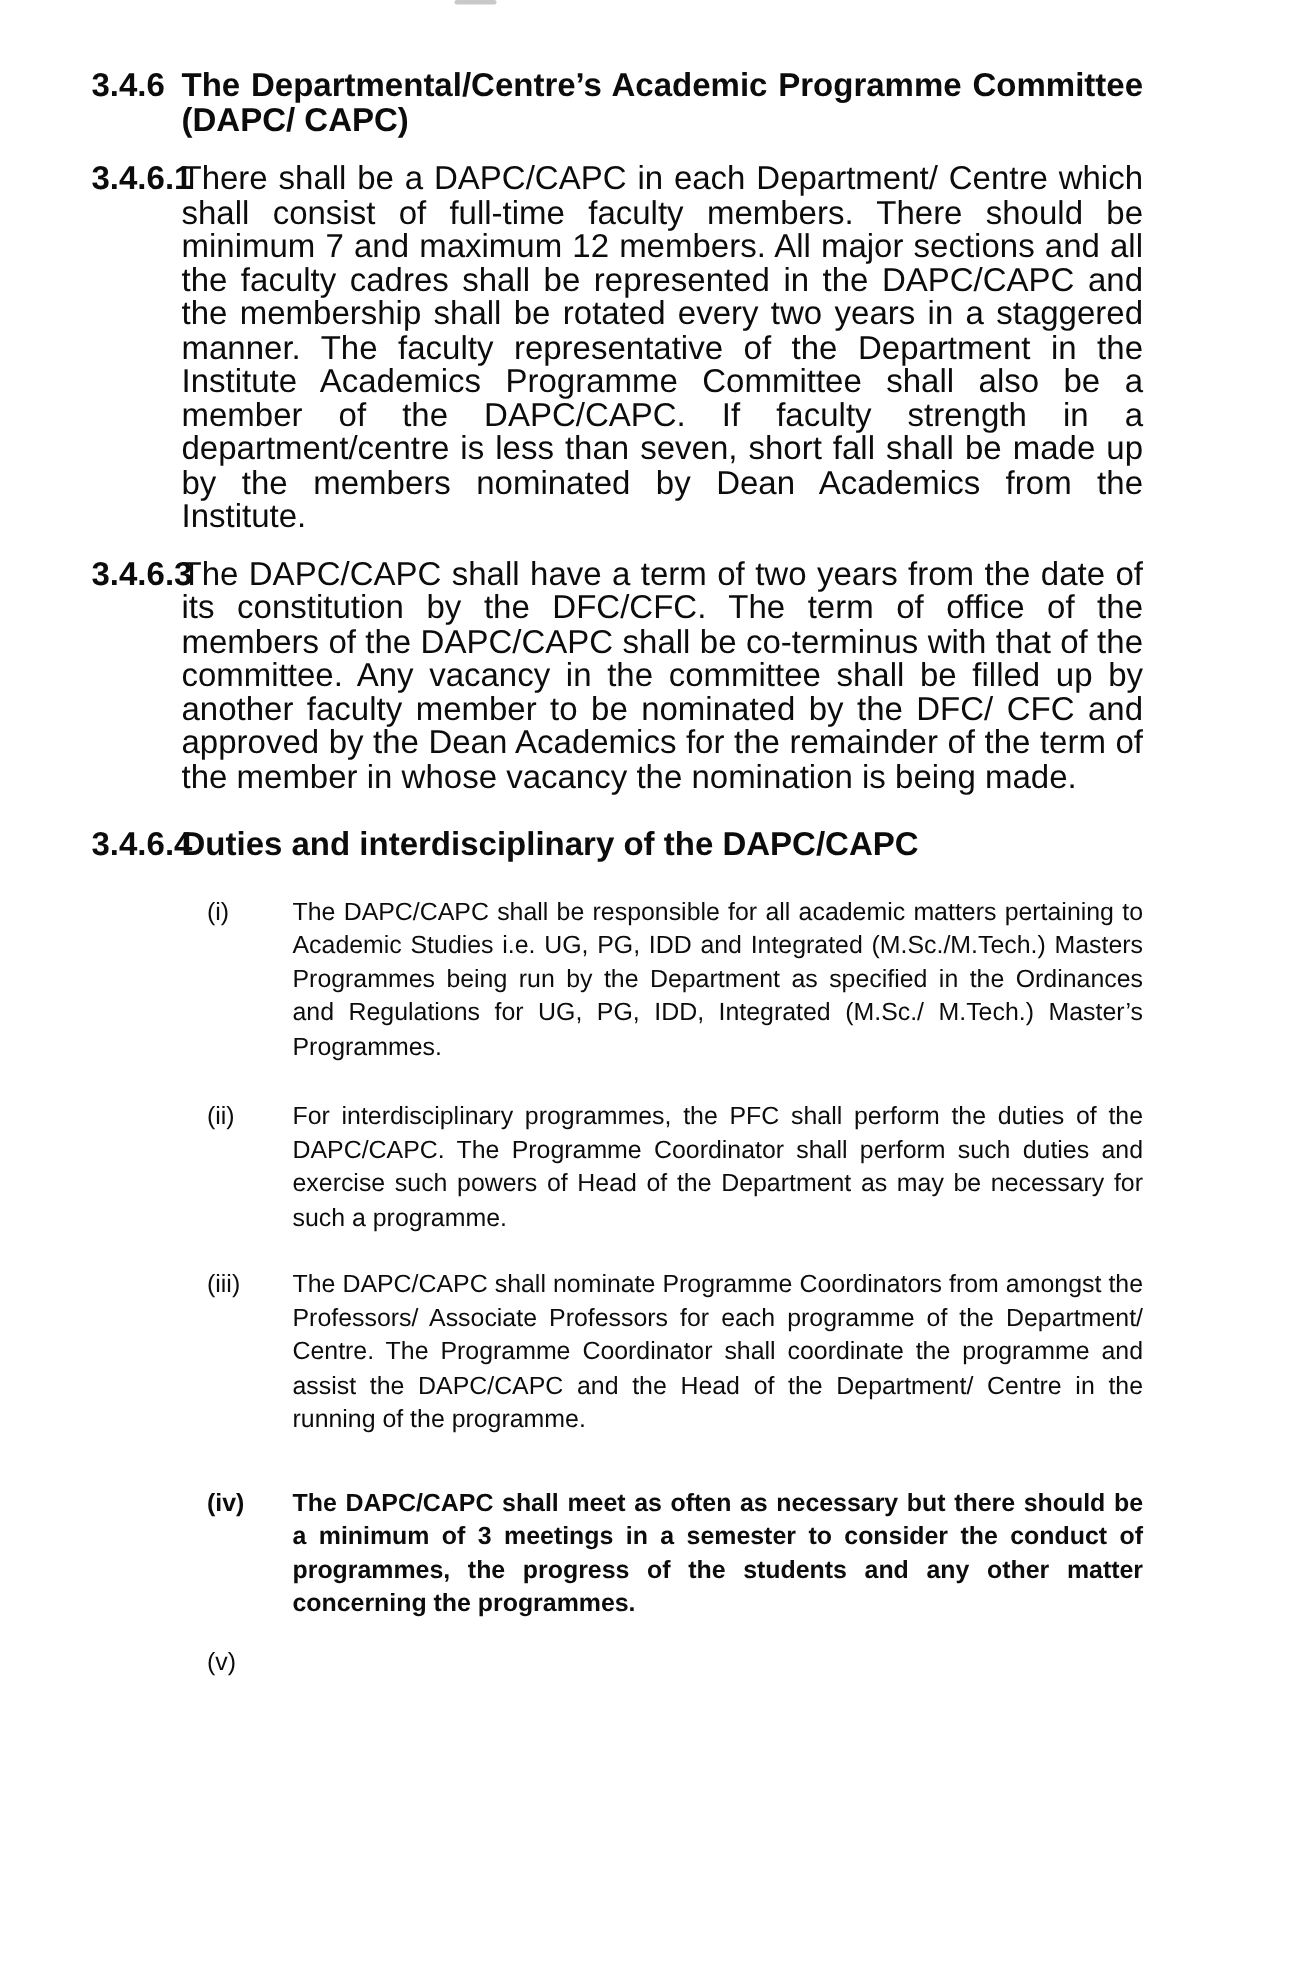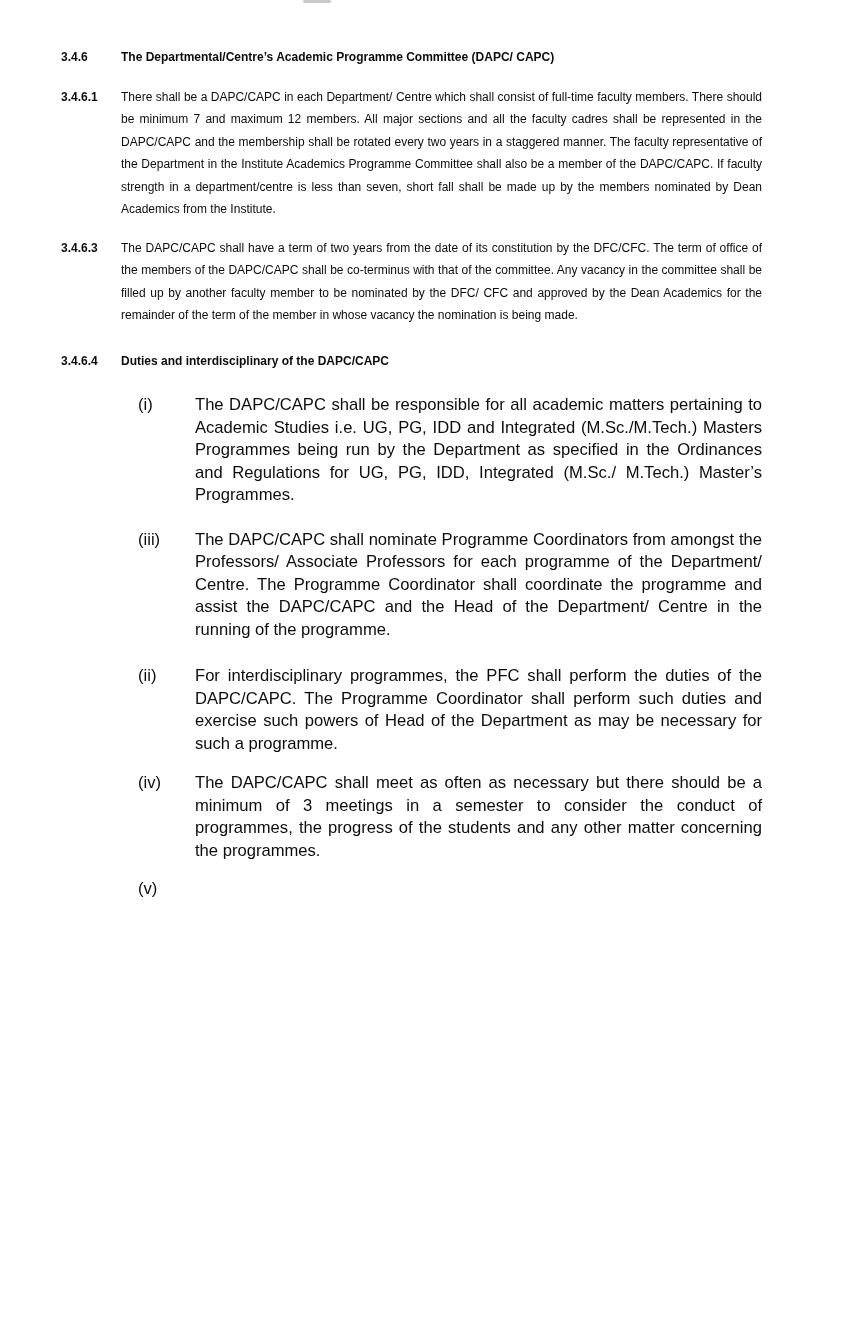--- a/index.html
+++ b/index.html
@@ -28,21 +28,21 @@
   }
   .content {
     position: absolute;
     left: 61px;
     top: 46px;
     width: 701px;
   }
   .para {
     position: relative;
     padding-left: 60px;
-    font-size: 12px;
+    font-size: 22px;
     line-height: 22.5px;
     text-align: justify;
     hyphens: none;
   }
   .para .num {
     position: absolute;
     left: 0;
     top: 0;
     font-weight: 700;
     white-space: nowrap;
@@ -62,21 +62,21 @@
   .duty-item .label {
     position: absolute;
     left: 77px;
     top: 0;
     white-space: nowrap;
   }
   
   .mt-0  { margin-top: 0; }
   .mt-9  { margin-top: 23px; }
   .mt-17 { margin-top: 17px; }
-  .mt-19 { margin-top: 17px; }
+  .mt-19 { margin-top: 33px; font-weight: bold; }
   .mt-20 { margin-top: 16px; }
   .mt-21 { margin-top: 21px; }
   .mt-22 { margin-top: 22px; }
   .mt-24 { margin-top: 24px; }
 </style>
 </head>
 <body>
 
 <div class="page">
   <div class="scan-artifact"></div>
@@ -102,27 +102,27 @@
     <section class="para heading mt-9">
       <span class="num">3.4.6.4</span>
       <span>Duties and interdisciplinary of the DAPC/CAPC</span>
     </section>
 
     <div>
       <div class="duty-item mt-22">
         <span class="label">(i)</span>
         <span>The DAPC/CAPC shall be responsible for all academic matters pertaining to Academic Studies i.e. UG, PG, IDD and Integrated (M.Sc./M.Tech.) Masters Programmes being run by the Department as specified in the Ordinances and Regulations for UG, PG, IDD, Integrated (M.Sc./ M.Tech.) Master’s Programmes.</span>
       </div>
+      <div class="duty-item mt-24">
+        <span class="label">(ii)</span>
+        <span>For interdisciplinary programmes, the PFC shall perform the duties of the DAPC/CAPC. The Programme Coordinator shall perform such duties and exercise such powers of Head of the Department as may be necessary for such a programme.</span>
+      </div>
       <div class="duty-item mt-22">
         <span class="label">(iii)</span>
         <span>The DAPC/CAPC shall nominate Programme Coordinators from amongst the Professors/ Associate Professors for each programme of the Department/ Centre. The Programme Coordinator shall coordinate the programme and assist the DAPC/CAPC and the Head of the Department/ Centre in the running of the programme.</span>
-      </div>
-      <div class="duty-item mt-24">
-        <span class="label">(ii)</span>
-        <span>For interdisciplinary programmes, the PFC shall perform the duties of the DAPC/CAPC. The Programme Coordinator shall perform such duties and exercise such powers of Head of the Department as may be necessary for such a programme.</span>
       </div>
       <div class="duty-item mt-19">
         <span class="label">(iv)</span>
         <span>The DAPC/CAPC shall meet as often as necessary but there should be a minimum of 3 meetings in a semester to consider the conduct of programmes, the progress of the students and any other matter concerning the programmes.</span>
       </div>
       <div class="duty-item mt-20">
         <span class="label">(v)</span>
       </div>
     </div>
 

